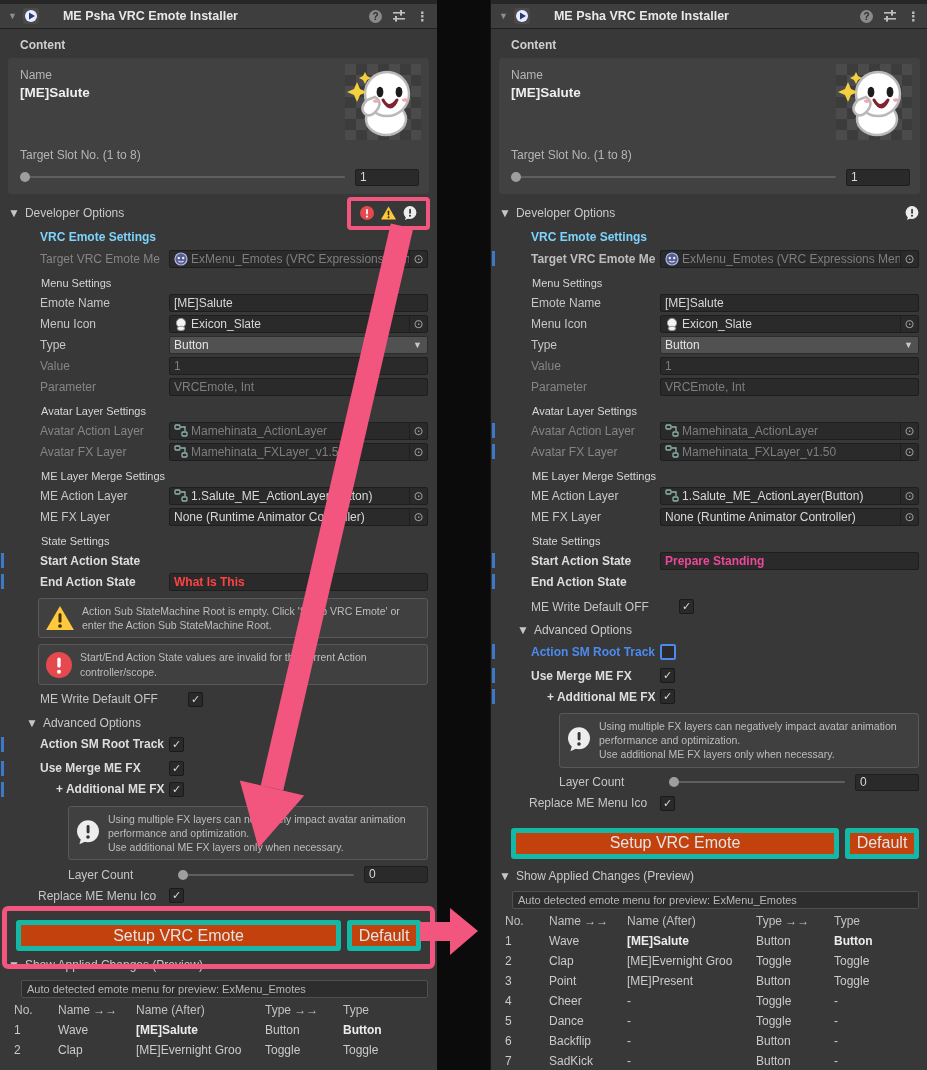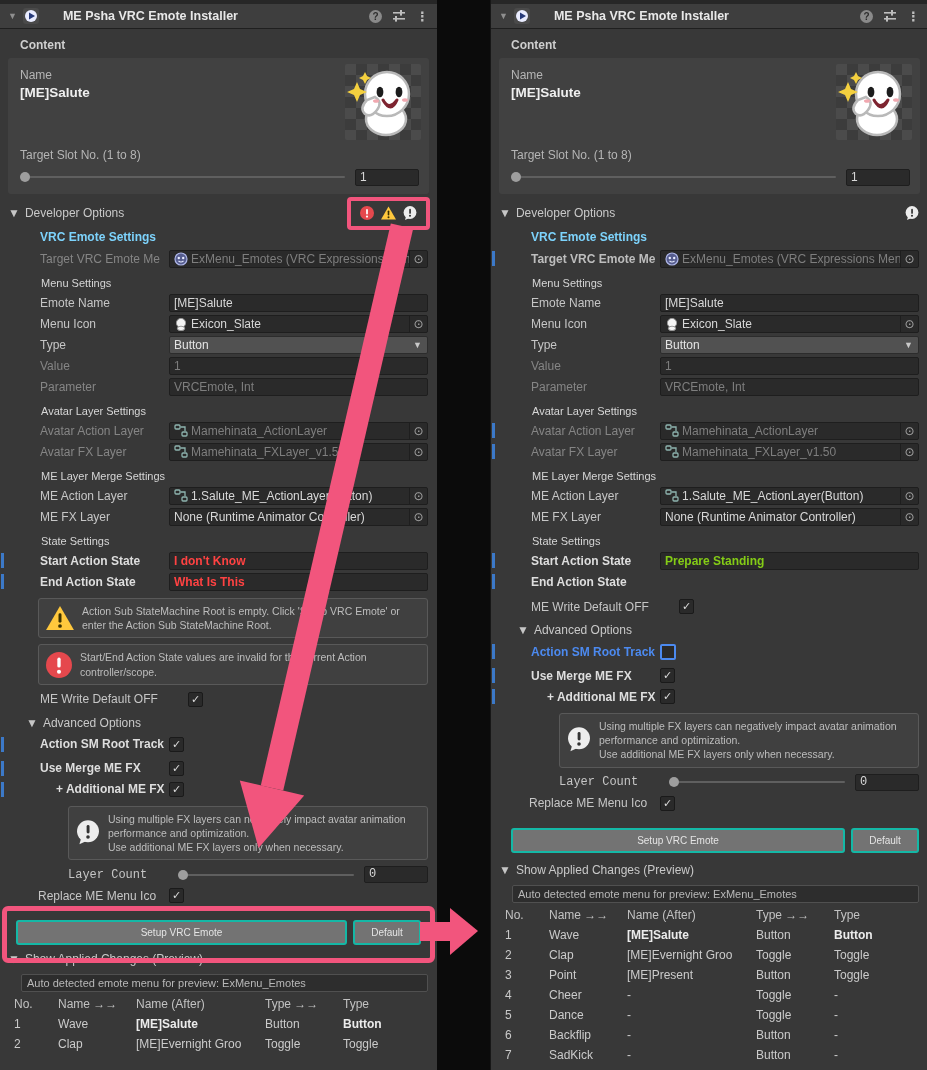--- a/index.html
+++ b/index.html
@@ -39,41 +39,41 @@
   .row{display:flex;align-items:center;height:21px;padding:0 9px 0 40px;position:static;}
   .row .lbl{flex:none;width:129px;overflow:hidden;white-space:nowrap;color:#c6c6c6;}
   .row.dis .lbl{color:#858585;}
   .row .lbl.b{font-weight:bold;color:#dedede;}
   .row .lbl.blue{font-weight:bold;color:#4c8af0;}
   .m{position:relative;}
   .m::before{content:"";position:absolute;left:1px;width:3px;height:15px;background:#3c79c8;}
   .tfield,.objfield,.dropdown{flex:1;display:flex;align-items:center;height:16px;background:#2a2a2a;
     border:1px solid #1e1e1e;border-radius:2px;padding:0 0 0 4px;overflow:hidden;white-space:nowrap;
     color:#d8d8d8;min-width:0;}
-  .tfield.bold{font-weight:bold;color:#84cc16;}
+  .tfield.bold{font-weight:bold;color:#ec4899;}
   .tfield.red{font-weight:bold;color:#ff4242;}
   .row.dis .tfield,.row.dis .objfield{color:#7e7e7e;}
   .objfield .oic{flex:none;margin-right:3px;display:inline-flex;}
   .objfield .txt{flex:1;overflow:hidden;white-space:nowrap;min-width:0;}
   .picker{flex:none;width:17px;align-self:stretch;border-left:1px solid #1e1e1e;display:flex;
     align-items:center;justify-content:center;color:#a5a5a5;font-size:12px;}
   .dropdown{background:#515151;border-color:#2c2c2c;color:#e4e4e4;}
   .dropdown .caret{margin-left:auto;margin-right:5px;color:#c9c9c9;font-size:9px;}
   .cb{flex:none;width:13px;height:13px;background:#2a2a2a;border:1px solid #1a1a1a;border-radius:2px;
     color:#dcdcdc;font-size:11px;line-height:12px;text-align:center;}
   .cb.bluebox{border:2px solid #4c8af0;width:12px;height:12px;background:#2a2a2a;}
   .helpbox{display:flex;gap:8px;align-items:center;margin:6px 9px 4px 38px;background:#404040;
     border:1px solid #595959;border-radius:3px;padding:5px 7px;color:#bdbdbd;font-size:10.5px;line-height:1.35;}
   .helpbox.indent2{margin-left:68px;}
   .helpbox .hic{flex:none;}
-  .rowslider{display:flex;align-items:center;height:21px;padding:0 9px 0 68px;gap:10px;font-family:Liberation Mono, monospace;}
+  .rowslider{display:flex;align-items:center;height:21px;padding:0 9px 0 68px;gap:10px;}
   .rowslider .lbl{flex:none;width:100px;}
   .setuprow{display:flex;align-items:center;gap:6px;padding:6px 9px 4px 20px;margin-top:8px;}
-  .btn{height:21px;background:#737373;border:2px solid #14b8a6;border-radius:3px;color:#e4e4e4;
-    display:flex;align-items:center;justify-content:center;font-size:10px;}
+  .btn{height:21px;background:#c2410c;border:5px solid #14b8a6;border-radius:3px;color:#e4e4e4;
+    display:flex;align-items:center;justify-content:center;font-size:16px;}
   .btn.setup{flex:1;}
   .btn.def{flex:none;width:64px;}
   .pframe2{position:relative;z-index:6;border:5px solid #f2557d;border-radius:6px;margin:0 2px -17px 2px;
     padding:9px 7px 13px 7px;}
   .pframe2 .setuprow{margin-top:0;padding:0 2px;}
   .iconframe{display:inline-flex;align-items:center;gap:7px;border:4px solid #f2557d;border-radius:4px;
     padding:5px 9px;margin:-8px -2px;position:relative;z-index:6;background:transparent;}
   .hdicons{display:inline-flex;align-items:center;gap:7px;}
   .previewbox{margin:4px 9px 2px 21px;background:#2d2d2d;border:1px solid #505050;border-radius:2px;
     color:#b8b8b8;font-size:11px;padding:2px 5px;white-space:nowrap;overflow:hidden;}
@@ -297,21 +297,20 @@
       <span class="lbl">ME FX Layer</span>
       <span class="objfield">
         <span class="txt">None (Runtime Animator Controller)</span>
         <span class="picker">⊙</span>
       </span>
     </div>
 
     <div class="h2">State Settings</div>
     <div class="row m">
       <span class="lbl b">Start Action State</span>
-      <span class="tfield red">I don't Know</span>
     </div>
     <div class="row m">
       <span class="lbl b">End Action State</span>
       <span class="tfield red">What Is This</span>
     </div>
 
     <div class="helpbox">
       <svg class="hic" width="28" height="26" viewBox="0 0 15 14">
           <use href="#ic-warn"></use>
         </svg>

